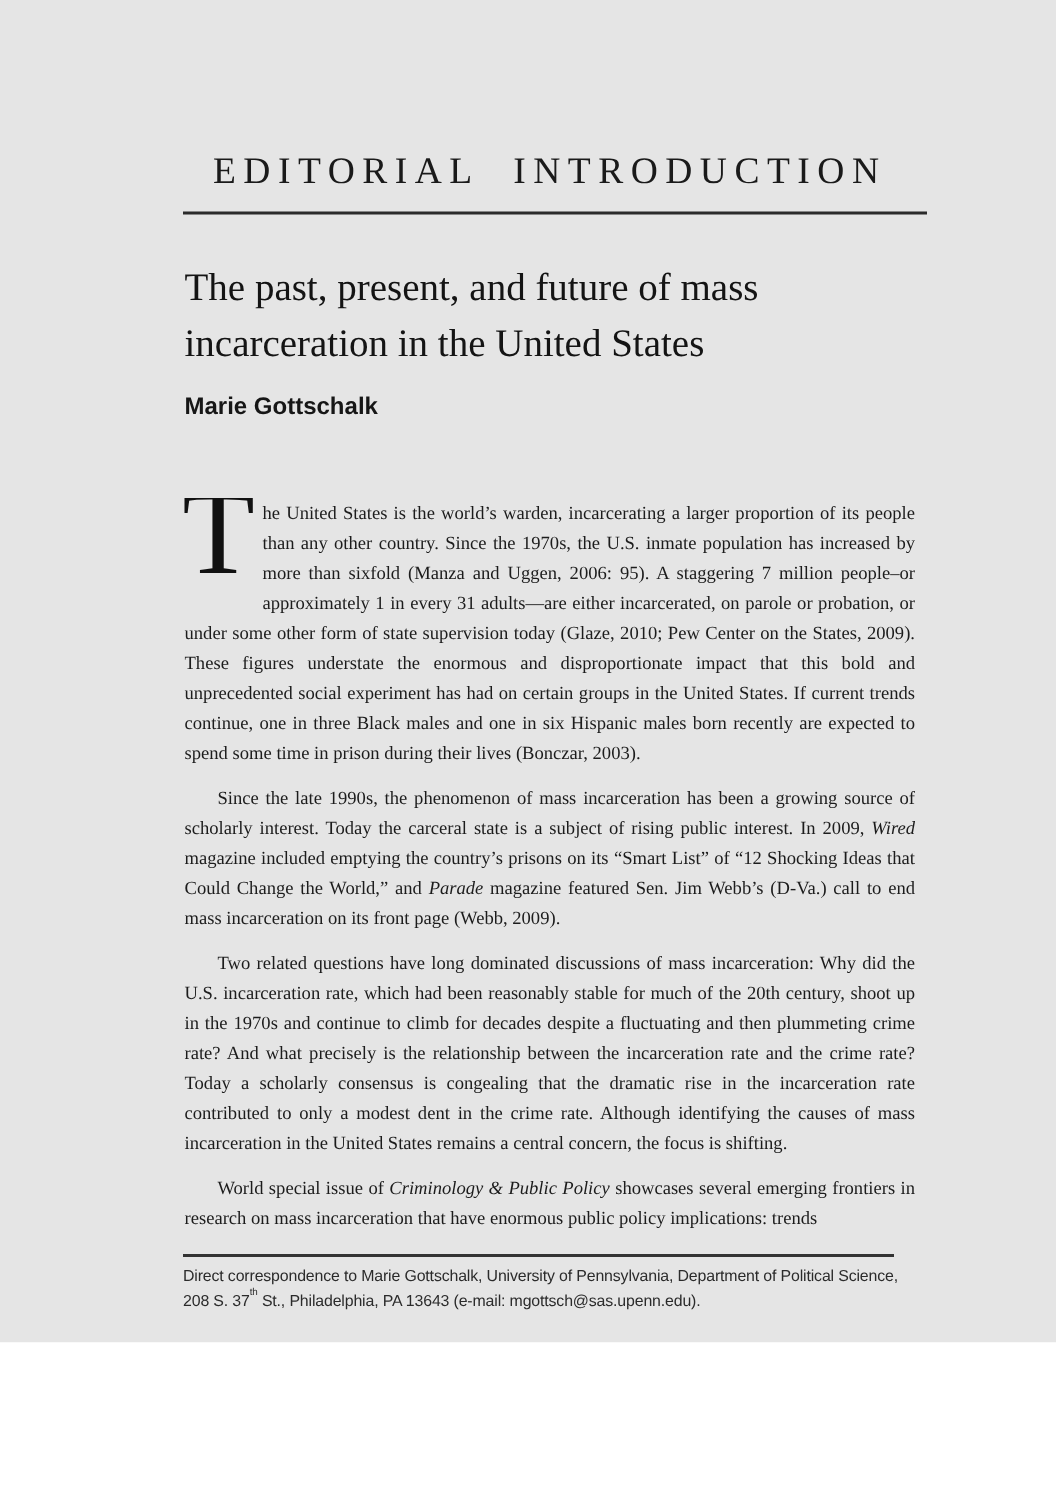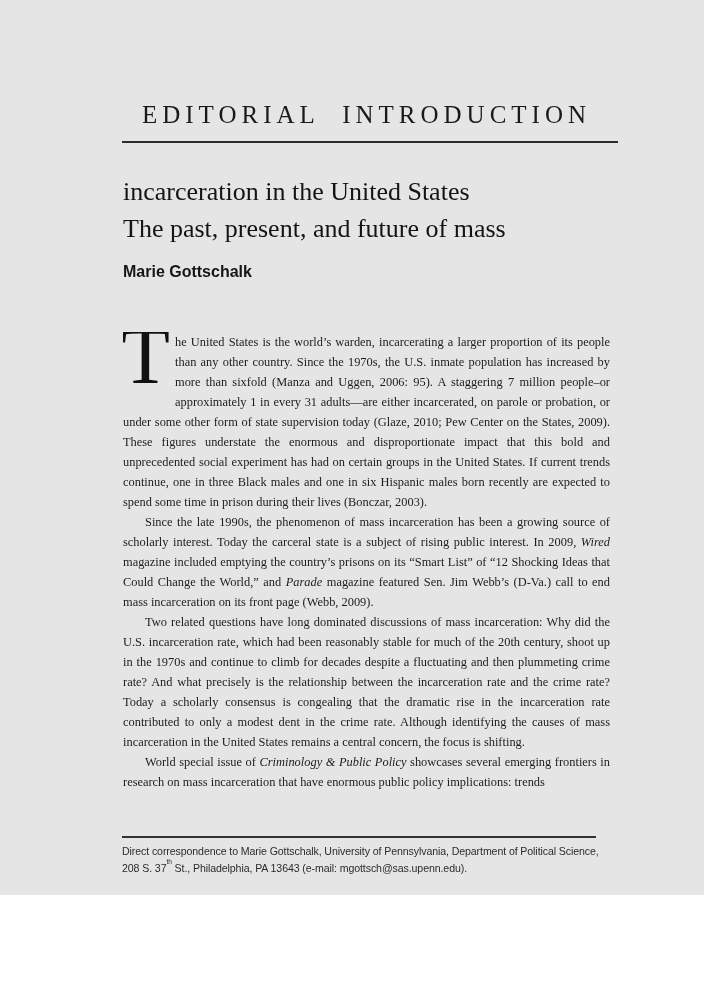--- a/index.html
+++ b/index.html
@@ -57,21 +57,21 @@
   
   .article-body {
     position: absolute;
     top: 332px; left: 123px; width: 487px; height: 500px;
     overflow: hidden;
     font-size: 12.4px;
     line-height: 20px;
     color: #1c1c1c;
   }
   .para { margin: 0; text-align: justify; }
-  .para.indent { text-indent: 22px; }
+  .para.indent { text-indent: 22px; margin-top: 10px; }
   .para em { font-style: italic; }
   .dropcap {
     float: left;
     width: 44px; height: 59px;
     position: relative;
     margin: 2px 8px 0 0;
   }
   .dropcap span {
     position: absolute;
     top: -18px; left: -2px;
@@ -121,22 +121,22 @@
 </style>
 </head>
 <body>
 
 <div class="page">
 
   <div class="kicker">EDITORIAL INTRODUCTION</div>
   <div class="kicker-rule"></div>
 
   <div class="title">
+    <div>The past, present, and future of mass</div>
     <div>incarceration in the United States</div>
-    <div>The past, present, and future of mass</div>
   </div>
 
   <div class="author">
     <div class="author-name">Marie Gottschalk</div>
   </div>
 
   <div class="article-body">
       <p class="para"><span class="dropcap">
           <span>T</span>
         </span><span>he United States is the world’s warden, incarcerating a larger proportion of its people than any other country. Since the 1970s, the U.S. inmate population has increased by more than sixfold (Manza and Uggen, 2006: 95). A staggering 7 million people–or approximately 1 in every 31 adults—are either incarcerated, on parole or probation, or under some other form of state supervision today (Glaze, 2010; Pew Center on the States, 2009). These figures understate the enormous and disproportionate impact that this bold and unprecedented social experiment has had on certain groups in the United States. If current trends continue, one in three Black males and one in six Hispanic males born recently are expected to spend some time in prison during their lives (Bonczar, 2003).</span></p>

